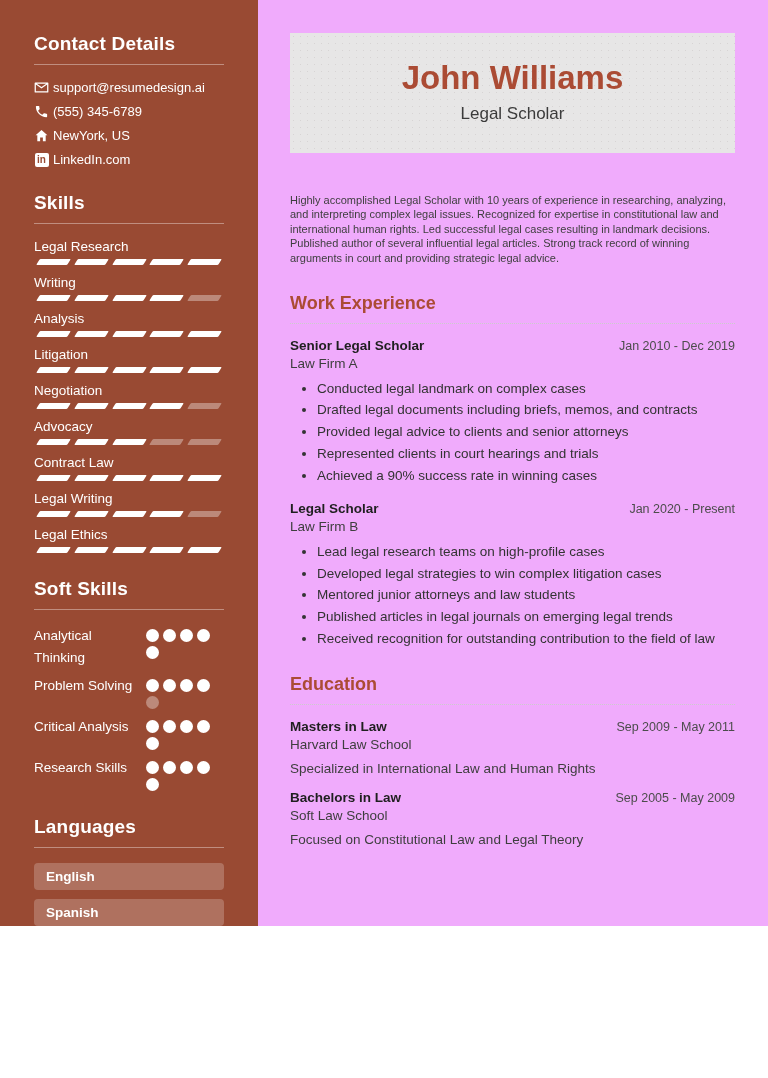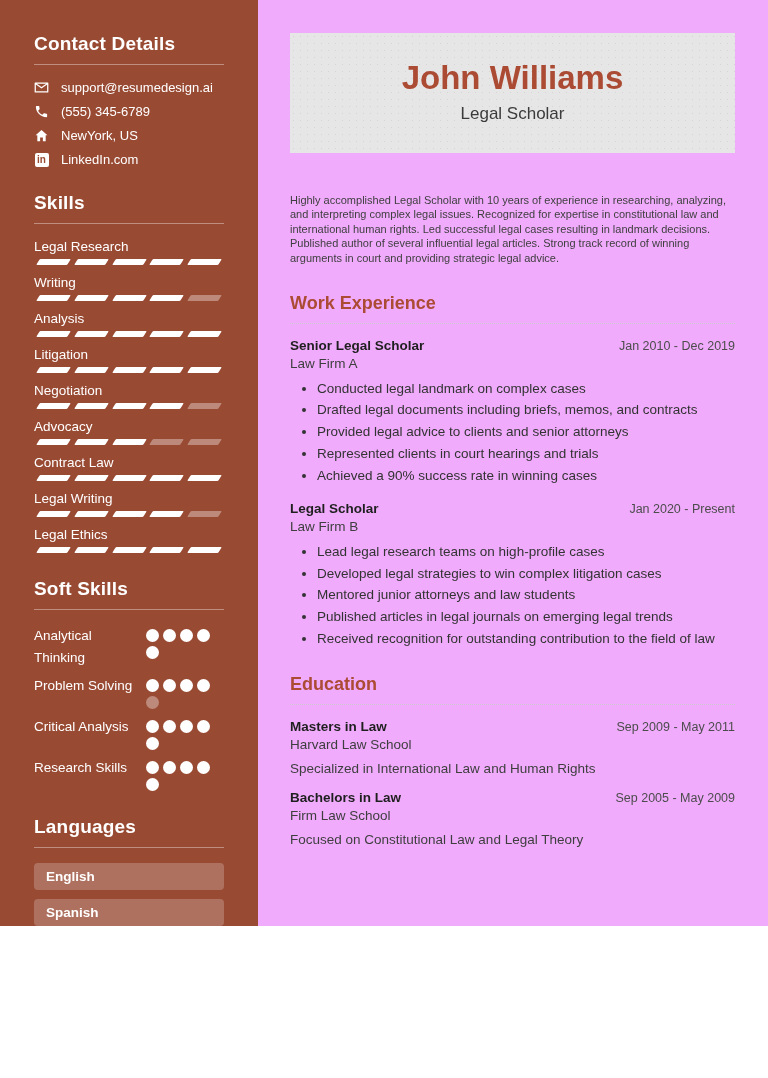--- a/index.html
+++ b/index.html
@@ -19,21 +19,21 @@
     padding: 33px 34px 20px 34px;
   }
   .side-sec { margin-bottom: 25px; }
   .side-title {
     font-size: 19px; font-weight: 700; color: #fff;
     margin: 0; padding-bottom: 9px;
     border-bottom: 1px solid rgba(255,255,255,0.38);
     margin-bottom: 15px;
     letter-spacing: .2px;
   }
-  .c-row { display: flex; align-items: center; gap: 12px; margin-bottom: 9px; font-size: 13px; }
+  .c-row { display: flex; align-items: center; gap: 4px; margin-bottom: 9px; font-size: 13px; }
   .c-icon { width: 15px; height: 15px; display: flex; align-items: center; justify-content: center; flex-shrink: 0; }
   .c-icon svg { width: 15px; height: 15px; fill: #fff; }
   .li-badge {
     width: 14px; height: 14px; background: #fff; border-radius: 2px;
     color: var(--sidebar-bg, #994a33); font-size: 10px; font-weight: 700;
     display: flex; align-items: center; justify-content: center; line-height: 1;
   }
 
   .skill { margin-bottom: 10px; }
   .skill-name { font-size: 13.5px; margin-bottom: 5px; }
@@ -348,20 +348,20 @@
             </div>
             <div class="job-company">Harvard Law School</div>
             <div class="edu-note">Specialized in International Law and Human Rights</div>
           </article>
 
           <article class="edu">
             <div class="job-head">
               <span class="job-role">Bachelors in Law</span>
               <span class="job-dates">Sep 2005 - May 2009</span>
             </div>
-            <div class="job-company">Firm Law School</div>
+            <div class="job-company">Soft Law School</div>
             <div class="edu-note">Focused on Constitutional Law and Legal Theory</div>
           </article>
         </div>
     </section>
 
   </main>
 </div>
 
 </body></html>

